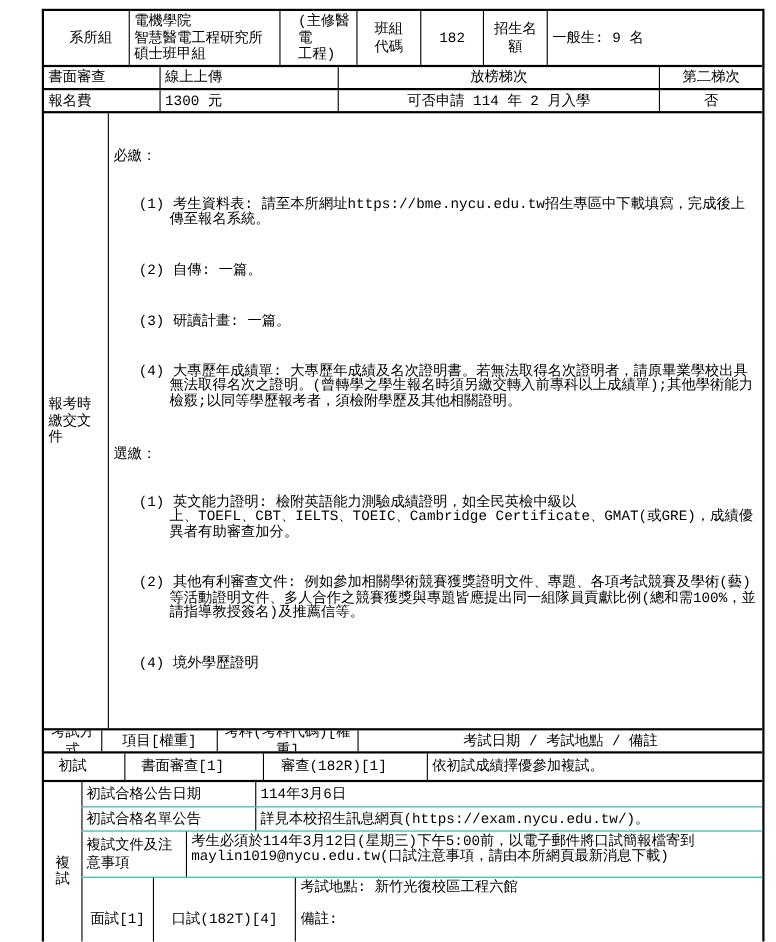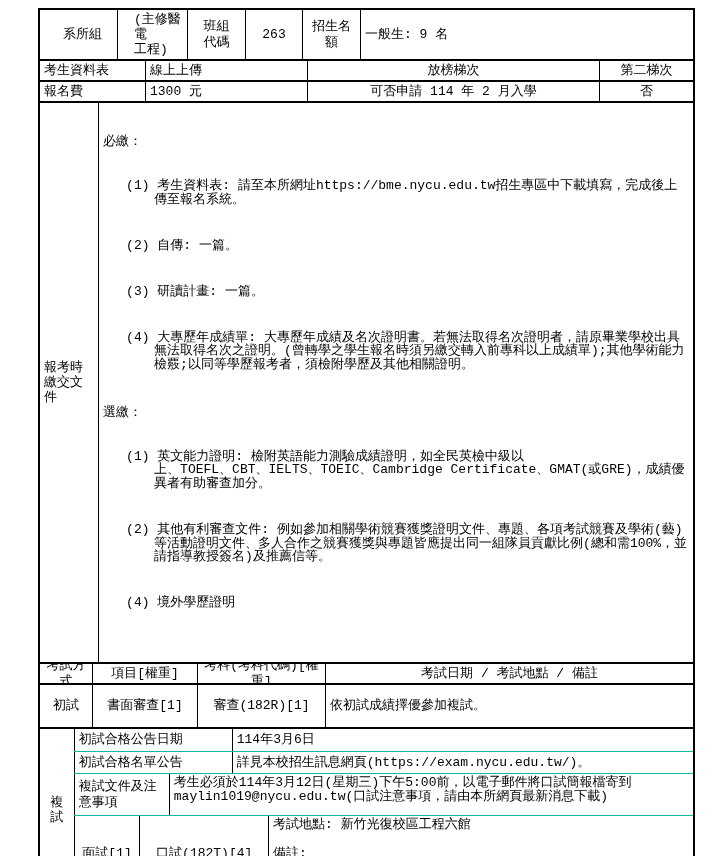--- a/index.html
+++ b/index.html
@@ -10,50 +10,52 @@
   .row.first { border-top: none; }
   .cell { border-left: 1px solid #000; padding: 2px 4px; line-height: 1.18; white-space: pre-wrap; overflow: hidden; }
   .cell.nb { border-left: none; }
   .vc { display: flex; align-items: center; }              
   .cc { display: flex; align-items: center; justify-content: center; text-align: center; } 
   .grow { flex: 1 1 auto; }
   
   .r-head { height: 49px; }
   .r-line { height: 21px; }
   .r-examhead { height: 21px; }
-  .r-first { height: 44px; }
+  .r-first { height: 26px; gap: 21px; }
   .sub { display: flex; border-top: 1px solid #14b8a6; }
   .sub.first { border-top: none; }
   .sub-r1 { height: 22px; justify-content: flex-end; }
   .sub-r3 { height: 42px; }
   .sub-int { height: 76px; }
   
   .doc-cell { line-height: 1.05; padding: 3px 4px 20px 4px; }
   .doc-head { margin: 2px 0 3px 0; }
   .doc-item { padding-left: 51px; text-indent: -28px; margin-bottom: 5px; white-space: pre-wrap; }
   .mid { line-height: 1.1; }
 </style>
 </head>
 <body>
 
 <div class="sheet">
 
   <div class="row first r-head">
     <div class="cell nb cc" style="width:77px;padding-left:12px;">系所組</div>
+    <div class="cell vc" style="width:137px;">電機學院
+智慧醫電工程研究所碩士班甲組</div>
     <div class="cell vc" style="width:70px;padding-left:16px;">(主修醫電
 工程)</div>
     <div class="cell cc" style="width:58px;">班組
 代碼</div>
-    <div class="cell cc" style="width:57px;">263</div>
+    <div class="cell cc" style="width:57px;">182</div>
     <div class="cell cc" style="width:58px;">招生名額</div>
     <div class="cell vc grow">一般生: 9 名</div>
   </div>
 
   <div class="row r-line">
-    <div class="cell nb vc" style="width:105px;">考生資料表</div>
+    <div class="cell nb vc" style="width:105px;">書面審查</div>
     <div class="cell vc" style="width:162px;">線上上傳</div>
     <div class="cell cc" style="width:292px;">放榜梯次</div>
     <div class="cell cc grow">第二梯次</div>
   </div>
 
   <div class="row r-line">
     <div class="cell nb vc" style="width:105px;">報名費</div>
     <div class="cell vc" style="width:162px;">1300 元</div>
     <div class="cell cc" style="width:292px;">可否申請 114 年 2 月入學</div>
     <div class="cell cc grow">否</div>

